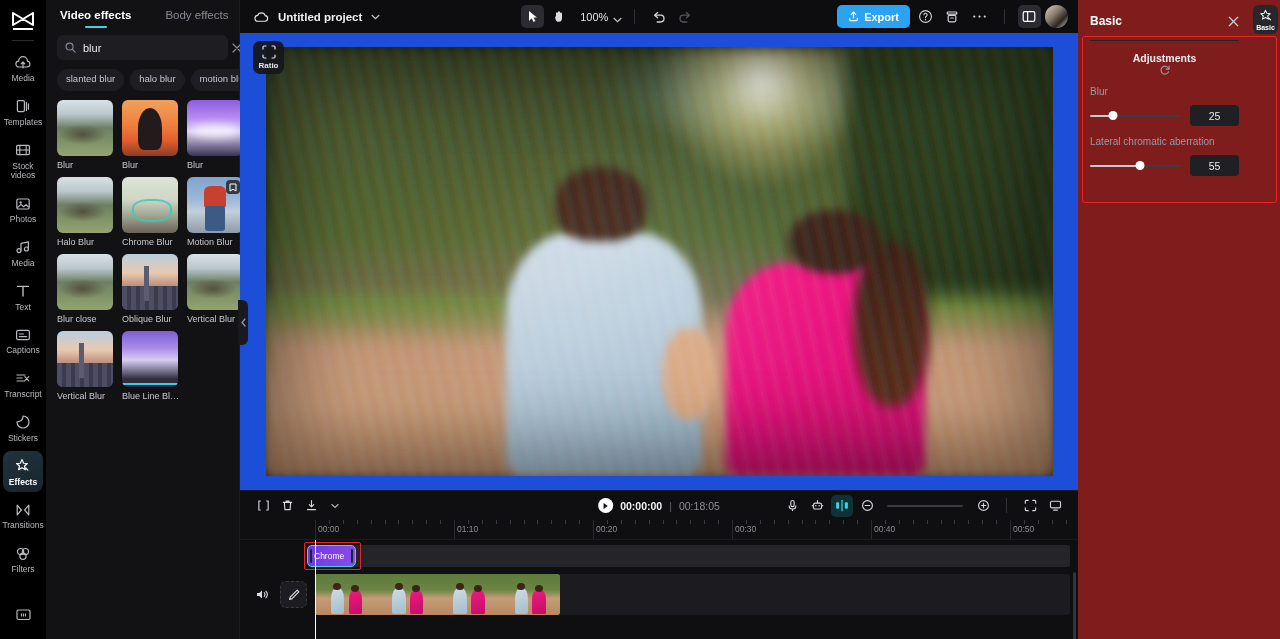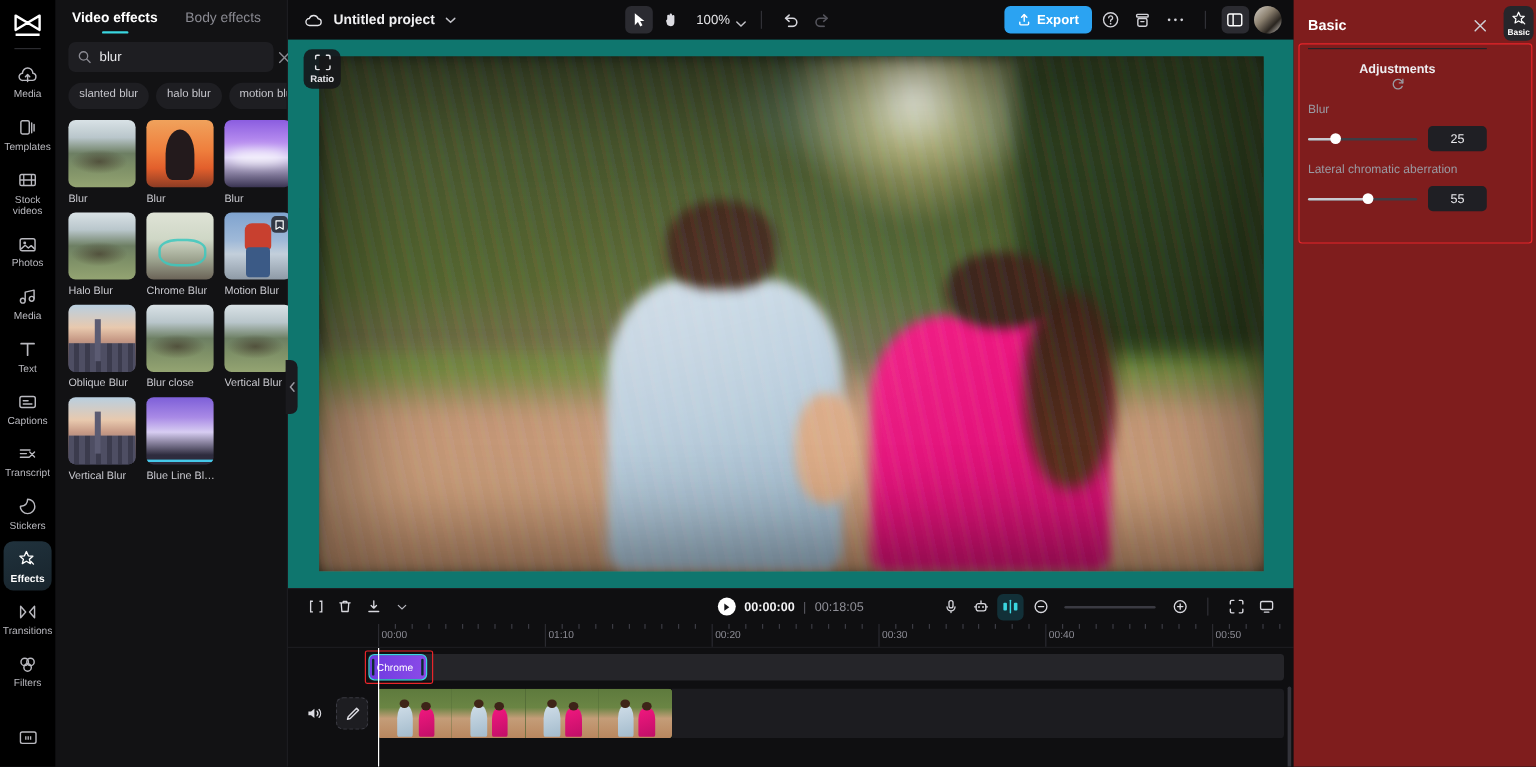--- a/index.html
+++ b/index.html
@@ -31,21 +31,21 @@
   .rail-item.active { background: linear-gradient(160deg,#20323d,#18242c); }
   .rail-item.active .lbl { color: #ffffff; font-weight: bold; }
   .rail-bottom { margin-top: auto; margin-bottom: 10px; }
   svg { display: block; }
 
   
   .panel {
     width: 194px; flex: 0 0 194px; height: 639px; background: #121214;
     position: relative; border-right: 1px solid #1c1c20;
   }
-  .panel-tabs { display: flex; gap: 23px; padding: 9px 0 0 14px; }
+  .panel-tabs { display: flex; gap: 34px; padding: 9px 0 0 14px; }
   .ptab { font-size: 11.5px; color: #8a8a92; padding-bottom: 7px; cursor: pointer; position: relative; }
   .ptab.active { color: #ffffff; font-weight: bold; }
   .ptab.active::after {
     content:""; position: absolute; left: 50%; transform: translateX(-50%);
     bottom: 0; width: 22px; height: 2.5px; background: #3ad6e0; border-radius: 2px;
   }
   .search-wrap { margin: 7px 11px 0; height: 25px; background: #1e1e22; border-radius: 6px;
     display: flex; align-items: center; padding: 0 8px; gap: 7px; }
   .search-wrap input {
     flex: 1; background: transparent; border: none; outline: none;
@@ -115,21 +115,21 @@
   .export {
     background: #2ba3f2; color: #fff; font-size: 11px; font-weight: bold;
     border-radius: 5px; height: 23px; padding: 0 11px; display: flex;
     align-items: center; gap: 5px; cursor: pointer; border: none;
     font-family: "Liberation Sans", sans-serif;
   }
   .avatar { width: 23px; height: 23px; border-radius: 50%; overflow: hidden;
     background: linear-gradient(135deg,#d9d4cb 0%,#8a7f6e 40%,#2a2520 70%,#e0dcd4 100%); cursor:pointer; }
 
   .stage { flex: 1; position: relative; display: flex; align-items: center;
-    justify-content: center; background: #0f766e; min-height: 0; }
+    justify-content: center; background: #1d4ed8; min-height: 0; }
   .ratio-btn {
     position: absolute; left: 13px; top: 8px; width: 31px; height: 33px; z-index: 4;
     background: rgba(22,22,26,.9); border-radius: 7px; display: flex;
     flex-direction: column; align-items: center; justify-content: center; gap: 2px; cursor: pointer;
   }
   .ratio-btn .lbl { font-size: 8px; color: #e6e6ea; font-weight: bold; }
   .video { position: relative; overflow: hidden; background: #1a2416; }
 
   
   .v-bg { position:absolute; inset:0;
@@ -448,26 +448,26 @@
           <div class="thumb t-red">
             <div class="bm">
               <svg width="8" height="9" viewBox="0 0 8 9">
                 <path d="M1 1h6v7L4 6.2 1 8Z" stroke="#fff" stroke-width="1" fill="none" stroke-linejoin="round"></path>
               </svg>
             </div>
           </div>
           <div class="cap">Motion Blur</div>
         </div>
         <div class="cell">
+          <div class="thumb t-mist"></div>
+          <div class="cap">Blur close</div>
+        </div>
+        <div class="cell">
           <div class="thumb t-city"></div>
           <div class="cap">Oblique Blur</div>
-        </div>
-        <div class="cell">
-          <div class="thumb t-mist"></div>
-          <div class="cap">Blur close</div>
         </div>
         <div class="cell">
           <div class="thumb t-mist"></div>
           <div class="cap">Vertical Blur</div>
         </div>
         <div class="cell">
           <div class="thumb t-city"></div>
           <div class="cap">Vertical Blur</div>
         </div>
         <div class="cell">

